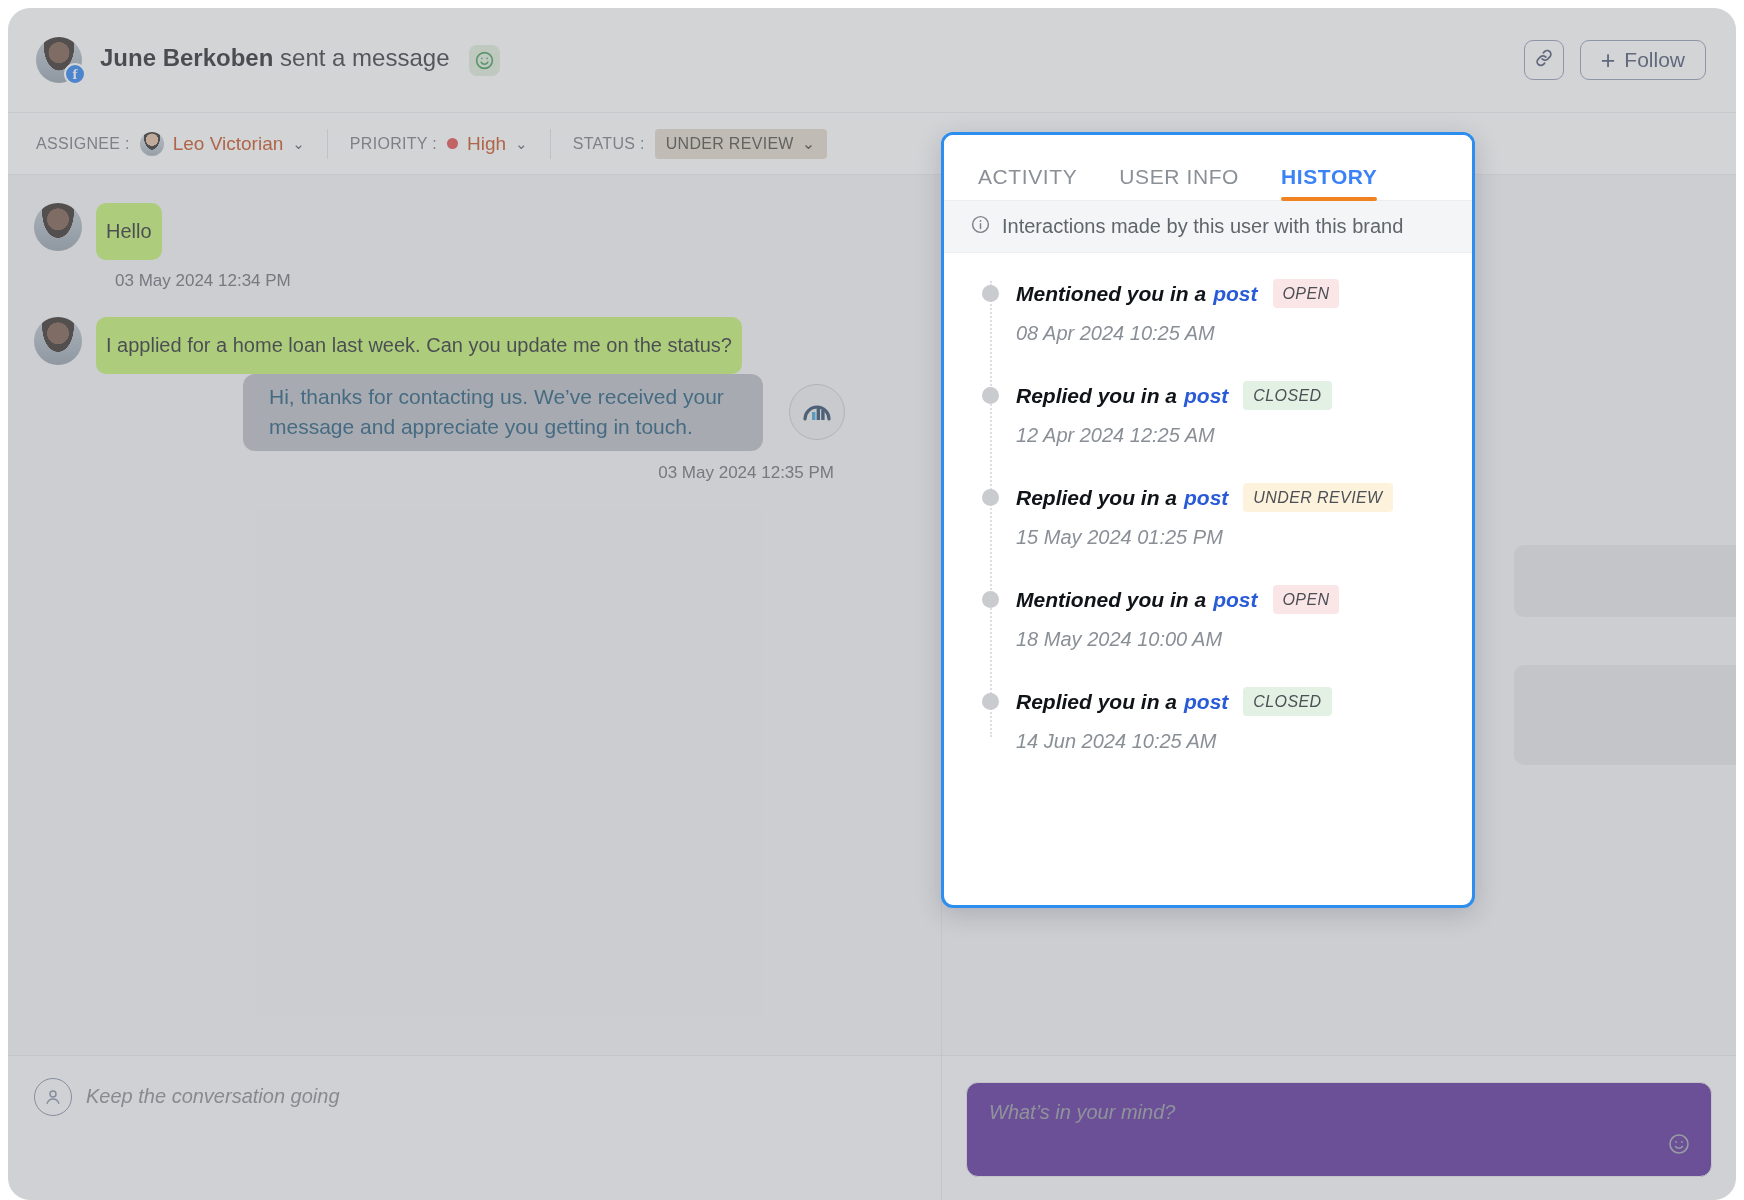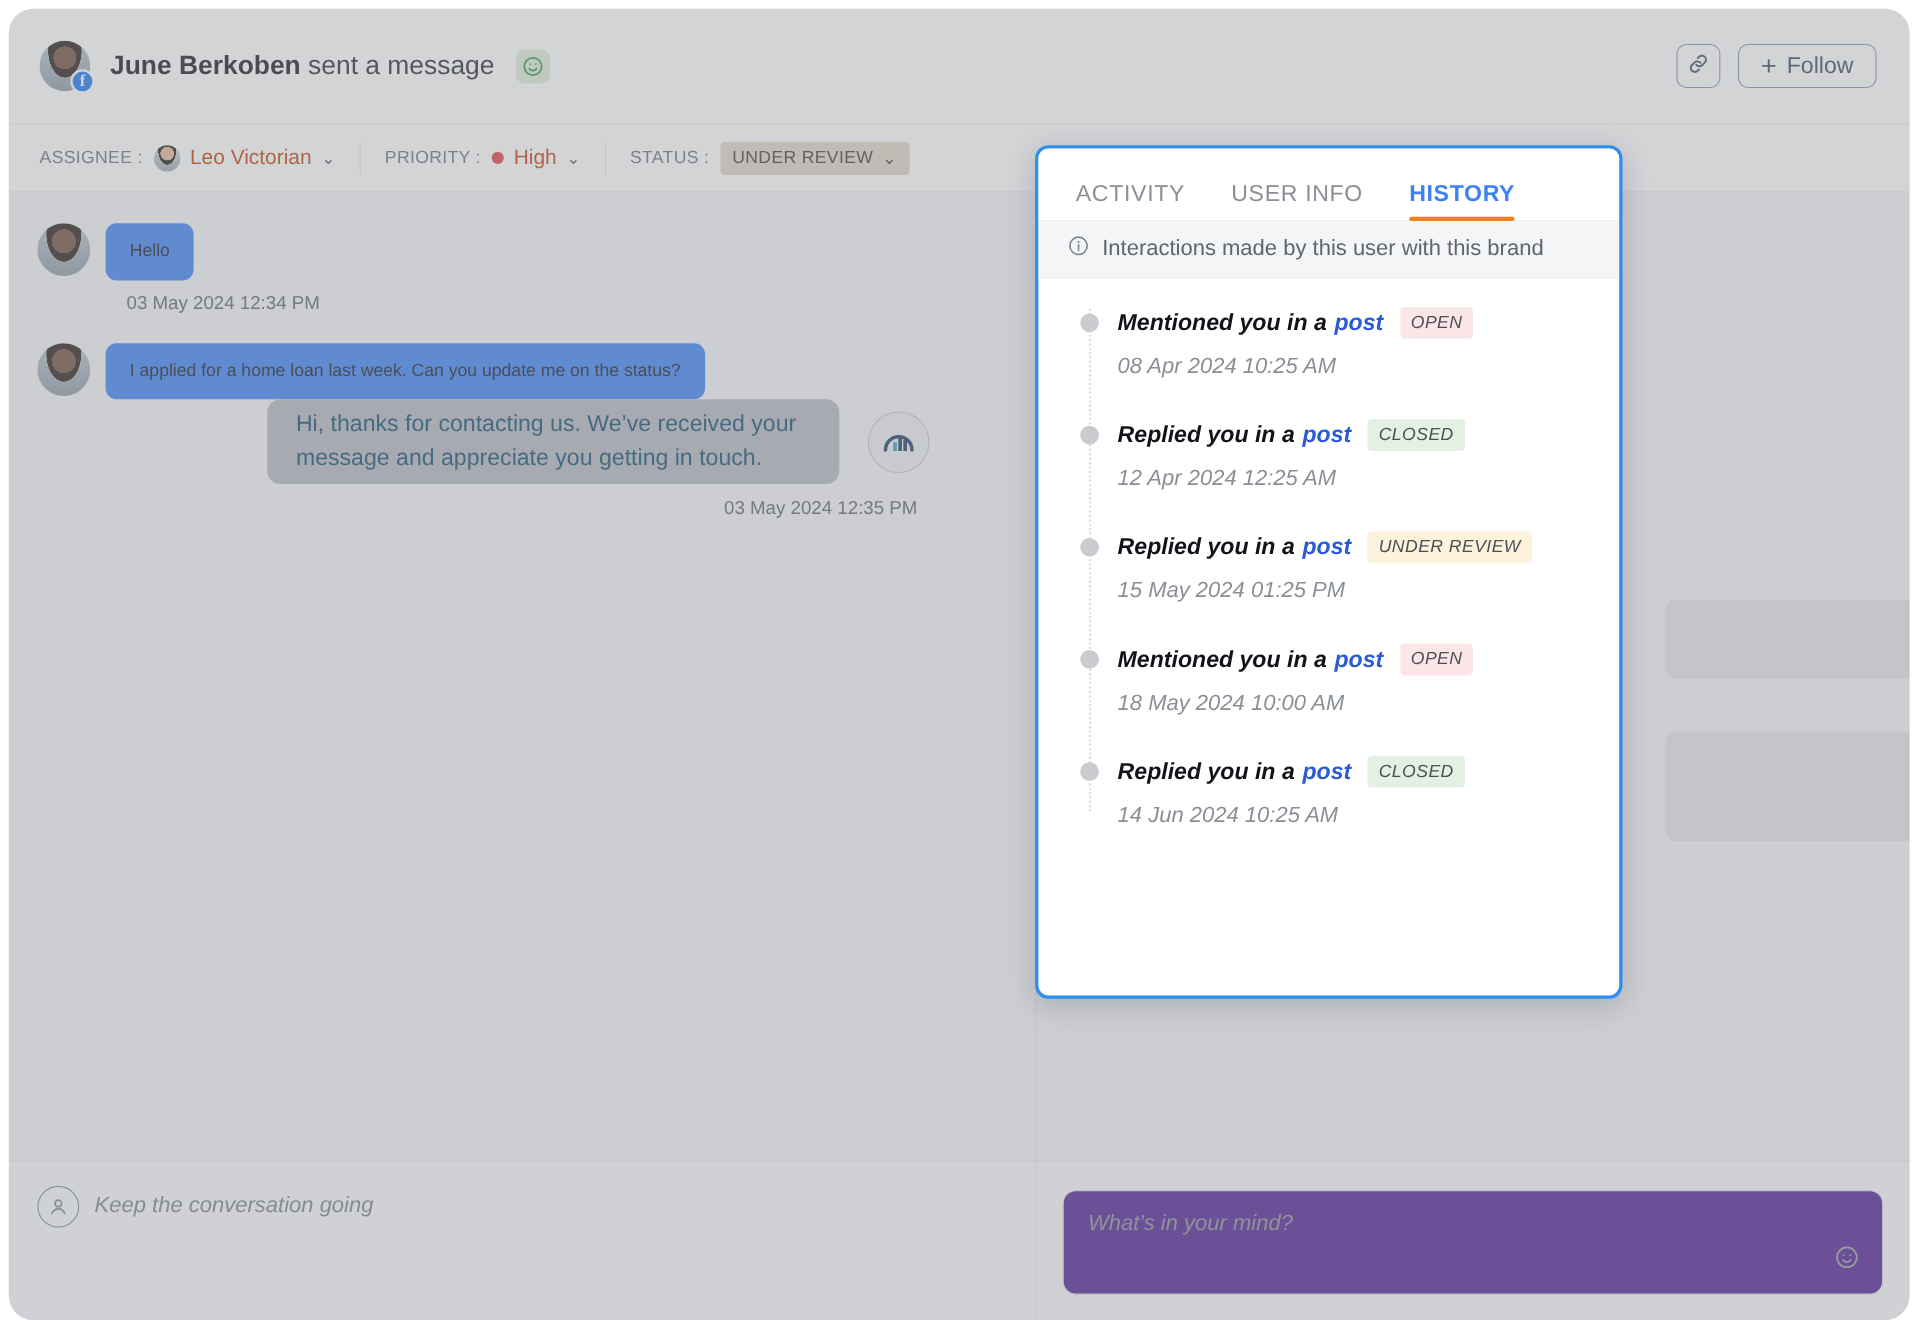--- a/index.html
+++ b/index.html
@@ -119,22 +119,22 @@
   .msg-row { display: flex; align-items: flex-start; padding: 0 26px; }
   .msg-av {
     width: 48px; height: 48px; border-radius: 50%; flex: 0 0 auto;
     background:
       radial-gradient(circle at 50% 34%, #6d4c3d 0 27%, rgba(0,0,0,0) 28%),
       radial-gradient(ellipse at 50% 20%, #241a16 0 46%, rgba(0,0,0,0) 47%),
       linear-gradient(180deg, #b9c3cc 0%, #8b98a6 100%);
     background-color: #aab6c2;
   }
   .bubble-in {
-    margin-left: 14px; background: #3b82f6; border-radius: 10px;
-    padding: 15px 22px; font-size: 16px; color: #14171d; line-height: 1.35;
+    margin-left: 14px; background: #bef264; border-radius: 10px;
+    padding: 15px 10px; font-size: 20px; color: #14171d; line-height: 1.35;
     max-width: 730px;
   }
   .stamp { font-size: 17px; color: #5d636c; padding-left: 107px; margin: 11px 0 26px; }
   .stamp.out { text-align: right; padding: 0 107px 0 0; margin: 12px 0 26px; }
   .msg-row.out { justify-content: flex-end; padding-right: 96px; align-items: center; }
   .bubble-out {
     background: #b4b7bf; border-radius: 12px;
     padding: 8px 26px; font-size: 21px; color: #0c4a6e; line-height: 1.45;
     max-width: 520px;
   }

